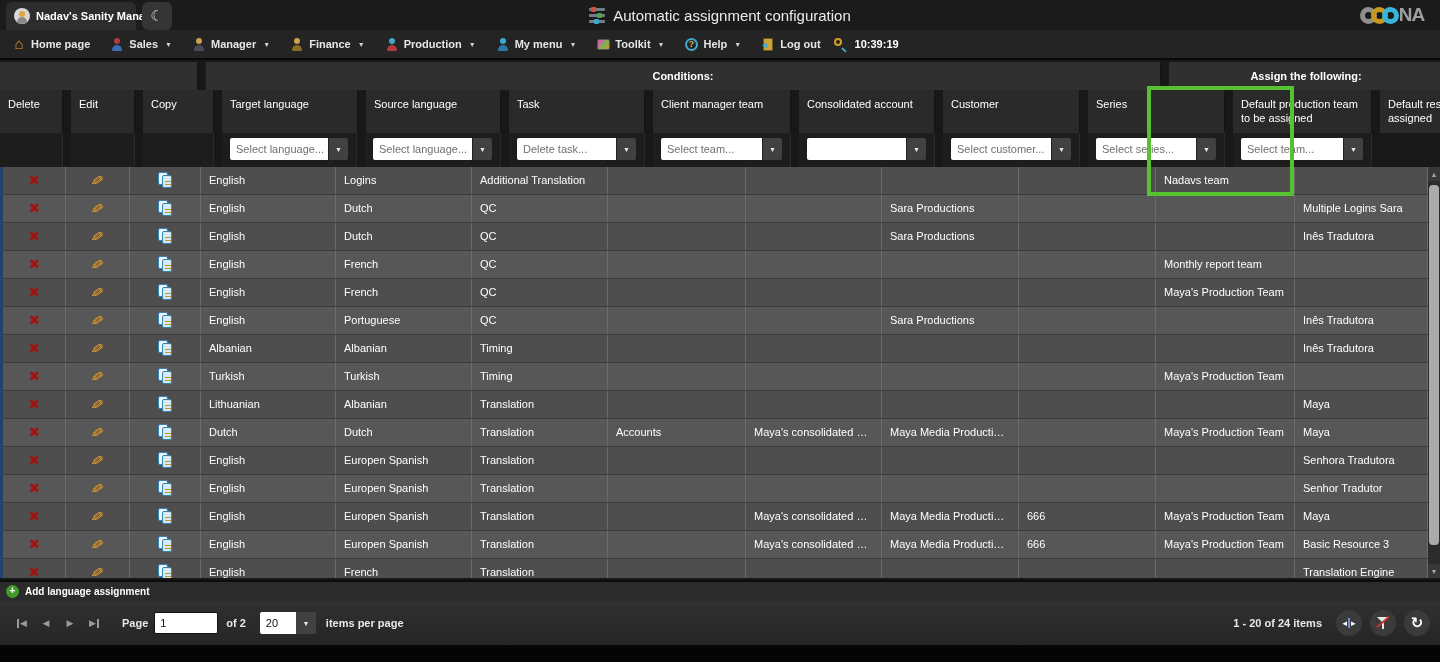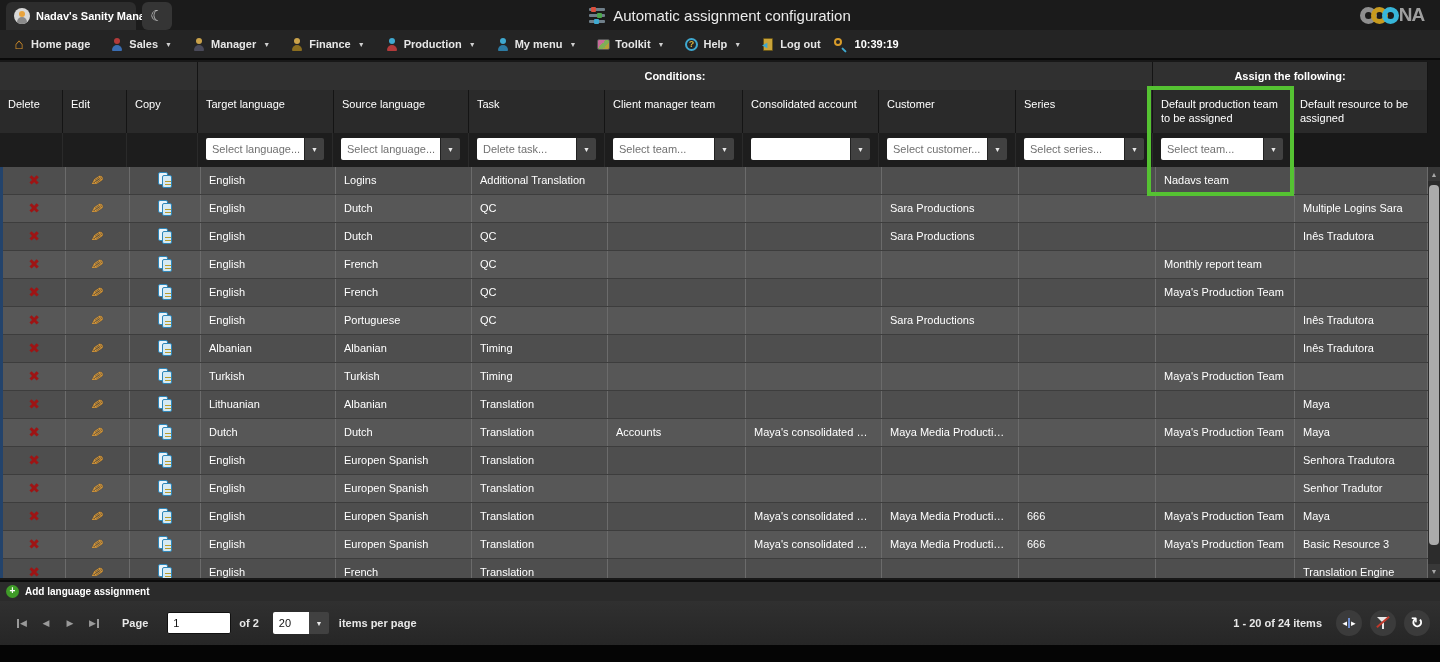--- a/index.html
+++ b/index.html
@@ -52,21 +52,21 @@
             display:flex; align-items:center; justify-content:center; }
   .door-g { width:10px; height:13px; background:#caa43a; border:1px solid #6b5717; border-radius:1px; position:relative; }
   .door-g i { position:absolute; left:-4px; top:4px; color:#3fa9d0; font-size:9px; font-weight:bold; line-height:5px; }
   .search-g { position:relative; width:14px; height:14px; cursor:pointer; }
   .search-g i { position:absolute; left:1px; top:1px; width:8px; height:8px; border:2px solid #d89c2a; border-radius:50%; }
   .search-g b { position:absolute; right:0; bottom:0; width:6px; height:2px; background:#3fa9d0; transform:rotate(45deg); border-radius:1px; }
   .clock { color:#fff; font-size:11px; font-weight:bold; margin-left:4px; }
 
   
   .grid { position:absolute; left:0; top:62px; width:1440px; }
-  .hdr-row { display:flex; }
+  .hdr-row { display:flex;gap:8px; }
   .gcell { flex:none; border-right:1px solid #141414; color:#fff; overflow:hidden; }
   .group-row .gcell { height:28px; background:#303030; display:flex; align-items:center; justify-content:center;
                       font-size:11px; font-weight:bold; }
   .col-row .gcell { height:43px; background:#2a2a2a; font-size:11px; padding:7px 8px 0 8px; line-height:14px; }
   .filt-row .gcell { height:34px; background:#1d1d1d; padding:5px 8px 0 8px; border-right:1px solid #2a2a2a; }
   .fsel { display:flex; height:22px; cursor:pointer; }
   .fsel .box { flex:1; background:#fff; color:#707070; font-size:11px; line-height:22px; padding:0 6px;
                border-radius:2px 0 0 2px; white-space:nowrap; overflow:hidden; }
   .fsel .btn { width:20px; flex:none; background:#414141; color:#e8e8e8; font-size:7px; display:flex; align-items:center;
                justify-content:center; border-left:1px solid #222; border-radius:0 2px 2px 0; }
@@ -100,21 +100,21 @@
             display:flex; align-items:center; gap:6px; padding:0 6px; }
   .plus-ic { width:13px; height:13px; border-radius:50%; background:#3f9b28; color:#fff; font-size:11px; line-height:12px;
              text-align:center; font-weight:bold; flex:none; }
   .addbar span { color:#fff; font-size:10px; font-weight:bold; }
 
   .pagerbar { position:absolute; left:0; top:601px; width:1440px; height:44px; background:linear-gradient(#303030,#262626);
               display:flex; align-items:center; padding:0 10px; color:#ddd; font-size:11px; }
   .pg-btn { width:24px; height:24px; display:flex; align-items:center; justify-content:center; color:#9a9a9a; font-size:9px;
             cursor:pointer; gap:1px; }
   .pg-btn .bar { width:2px; height:9px; background:#9a9a9a; }
-  .pg-label { margin:0 19px 0 16px; font-weight:bold; color:#e8e8e8; }
+  .pg-label { margin:0 6px 0 16px; font-weight:bold; color:#e8e8e8; }
   .pg-input { width:64px; height:22px; background:#fff; border:1px solid #111; color:#111; font-size:11px; padding:0 5px;
               border-radius:2px; font-family:inherit; }
   .pg-of { margin:0 14px 0 8px; font-weight:bold; color:#e8e8e8; }
   .size-sel { display:flex; height:22px; cursor:pointer; }
   .size-sel .box { width:36px; background:#fff; color:#111; font-size:11px; line-height:22px; padding:0 6px; border-radius:2px 0 0 2px; }
   .size-sel .btn { width:20px; background:#414141; color:#e8e8e8; font-size:7px; display:flex; align-items:center;
                    justify-content:center; border-radius:0 2px 2px 0; }
   .items-lbl { margin-left:10px; font-weight:bold; color:#e8e8e8; }
   .pg-right { margin-left:auto; display:flex; align-items:center; gap:8px; }
   .range-lbl { font-weight:bold; color:#e8e8e8; margin-right:6px; }

